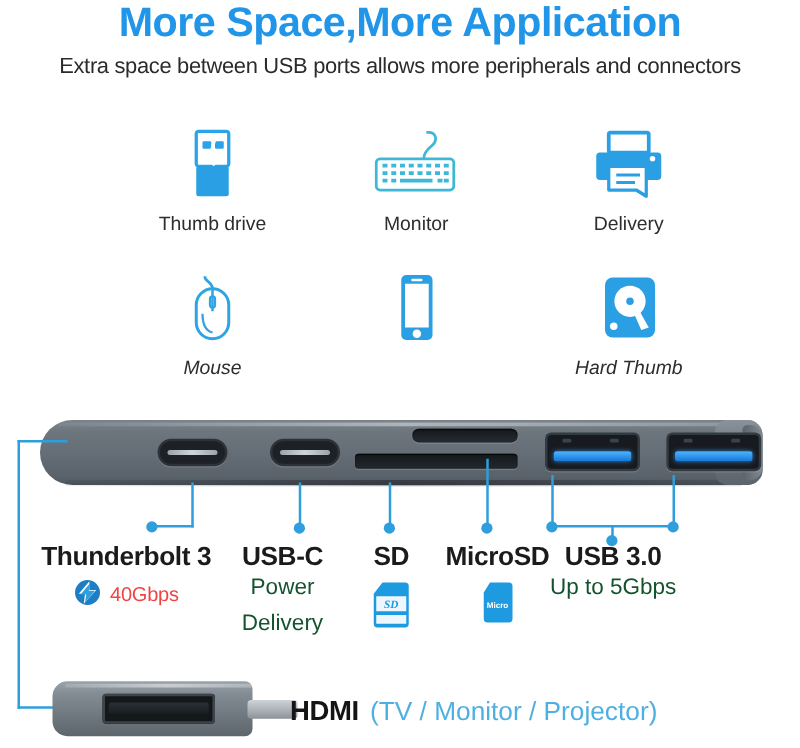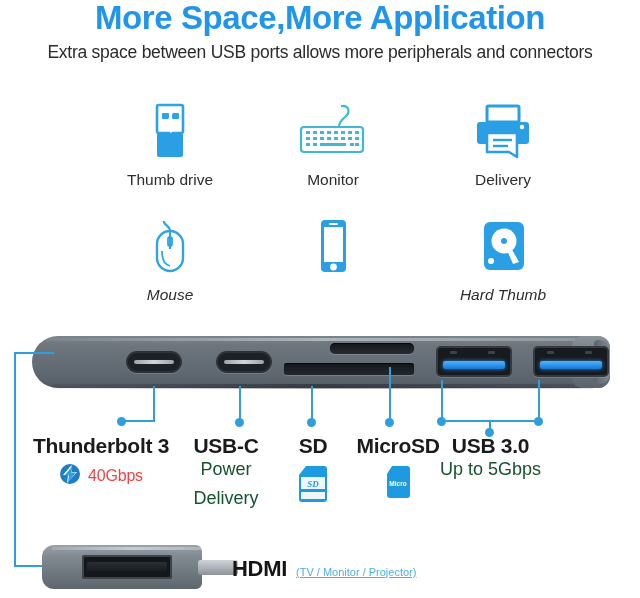--- a/index.html
+++ b/index.html
@@ -145,21 +145,21 @@
   .hdmi-port:after{
     content:"";position:absolute;left:5px;right:5px;top:7px;height:9px;
     background:linear-gradient(180deg,#2a3036,#1a1e22);border-radius:2px;
   }
   .hdmi-cable{
     position:absolute;left:156px;top:15px;width:40px;height:15px;border-radius:3px;
     background:linear-gradient(180deg,#cdd3d8,#aab1b7 55%,#8b9298);
   }
   #hdmi-caption{top:556px;left:232px;display:flex;align-items:baseline;gap:9px;}
   #hdmi-caption .name{font-size:22px;font-weight:bold;color:#151515;letter-spacing:-0.3px;}
-  #hdmi-caption .sub{font-size:11px;color:#4eb0e2;white-space:nowrap;text-decoration:underline;}
+  #hdmi-caption .sub{font-size:21px;color:#4eb0e2;white-space:nowrap;}
 </style>
 </head>
 <body>
 
 <div class="abs" id="title">More Space,More Application</div>
 <div class="abs" id="subtitle">Extra space between USB ports allows more peripherals and connectors</div>
 
 <div class="abs perip r1 c1">
   <div class="glyph">
     <svg width="44" height="60" viewBox="0 0 44 60">

